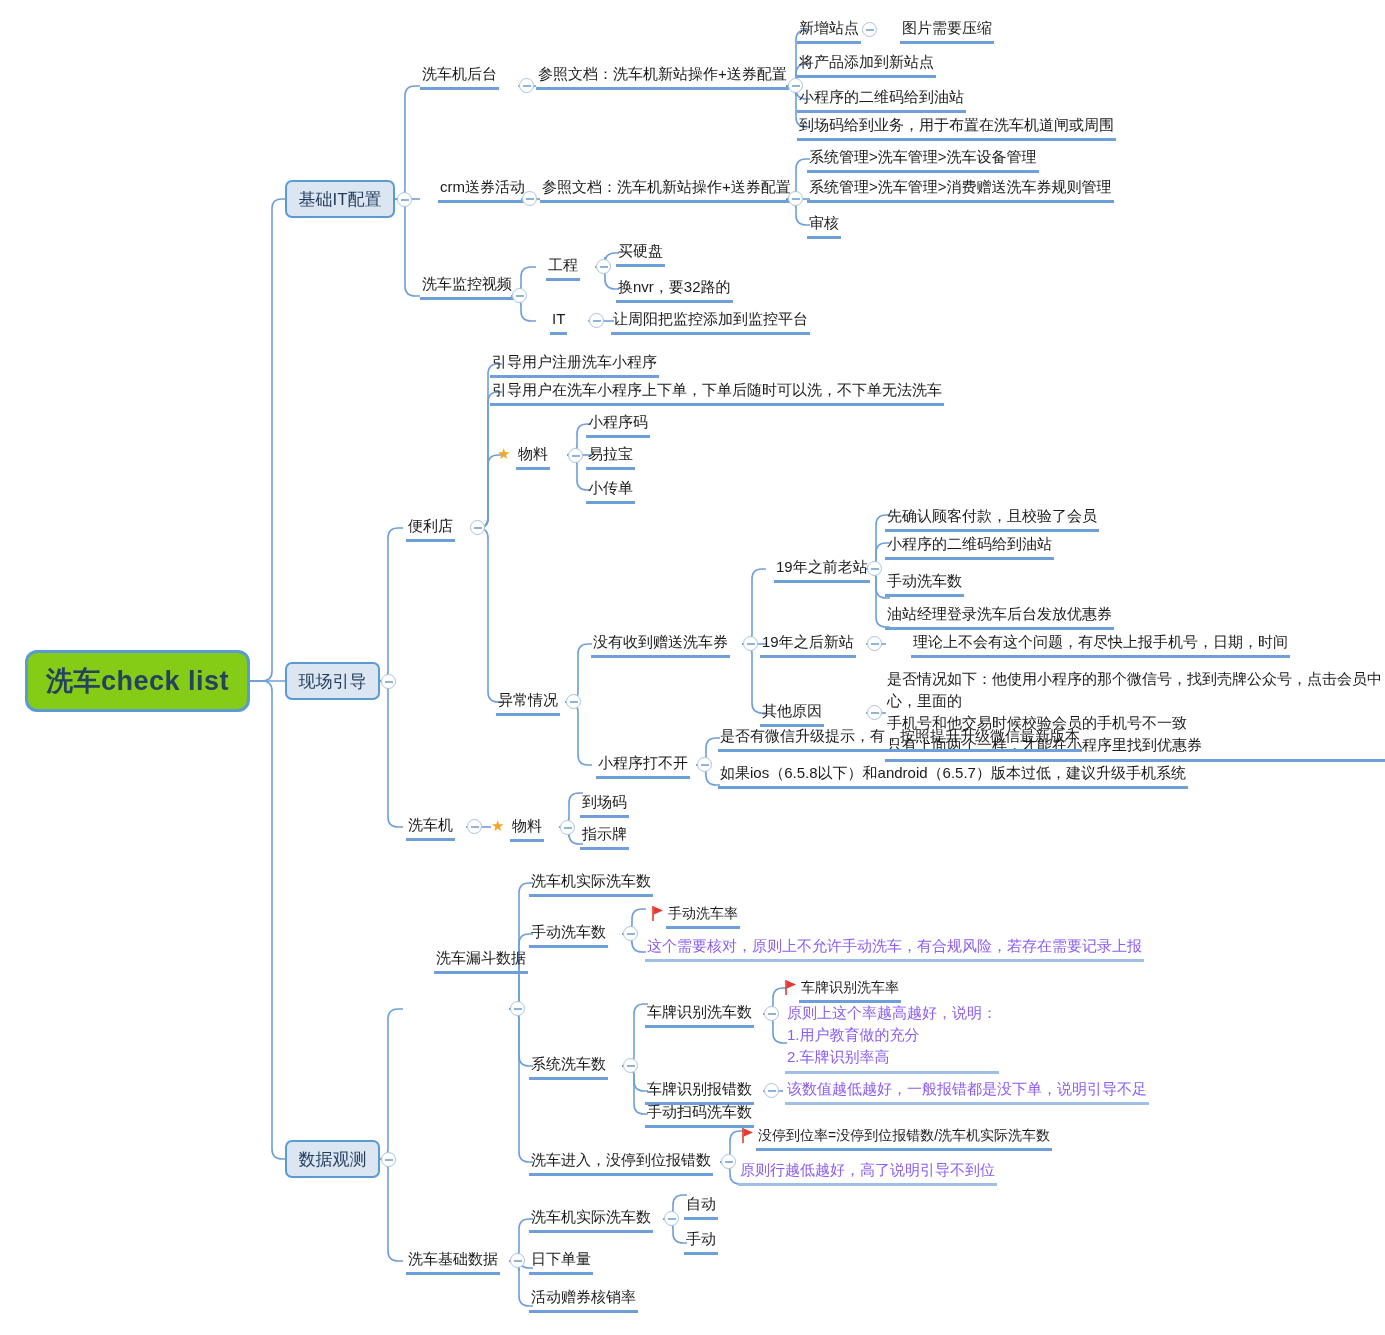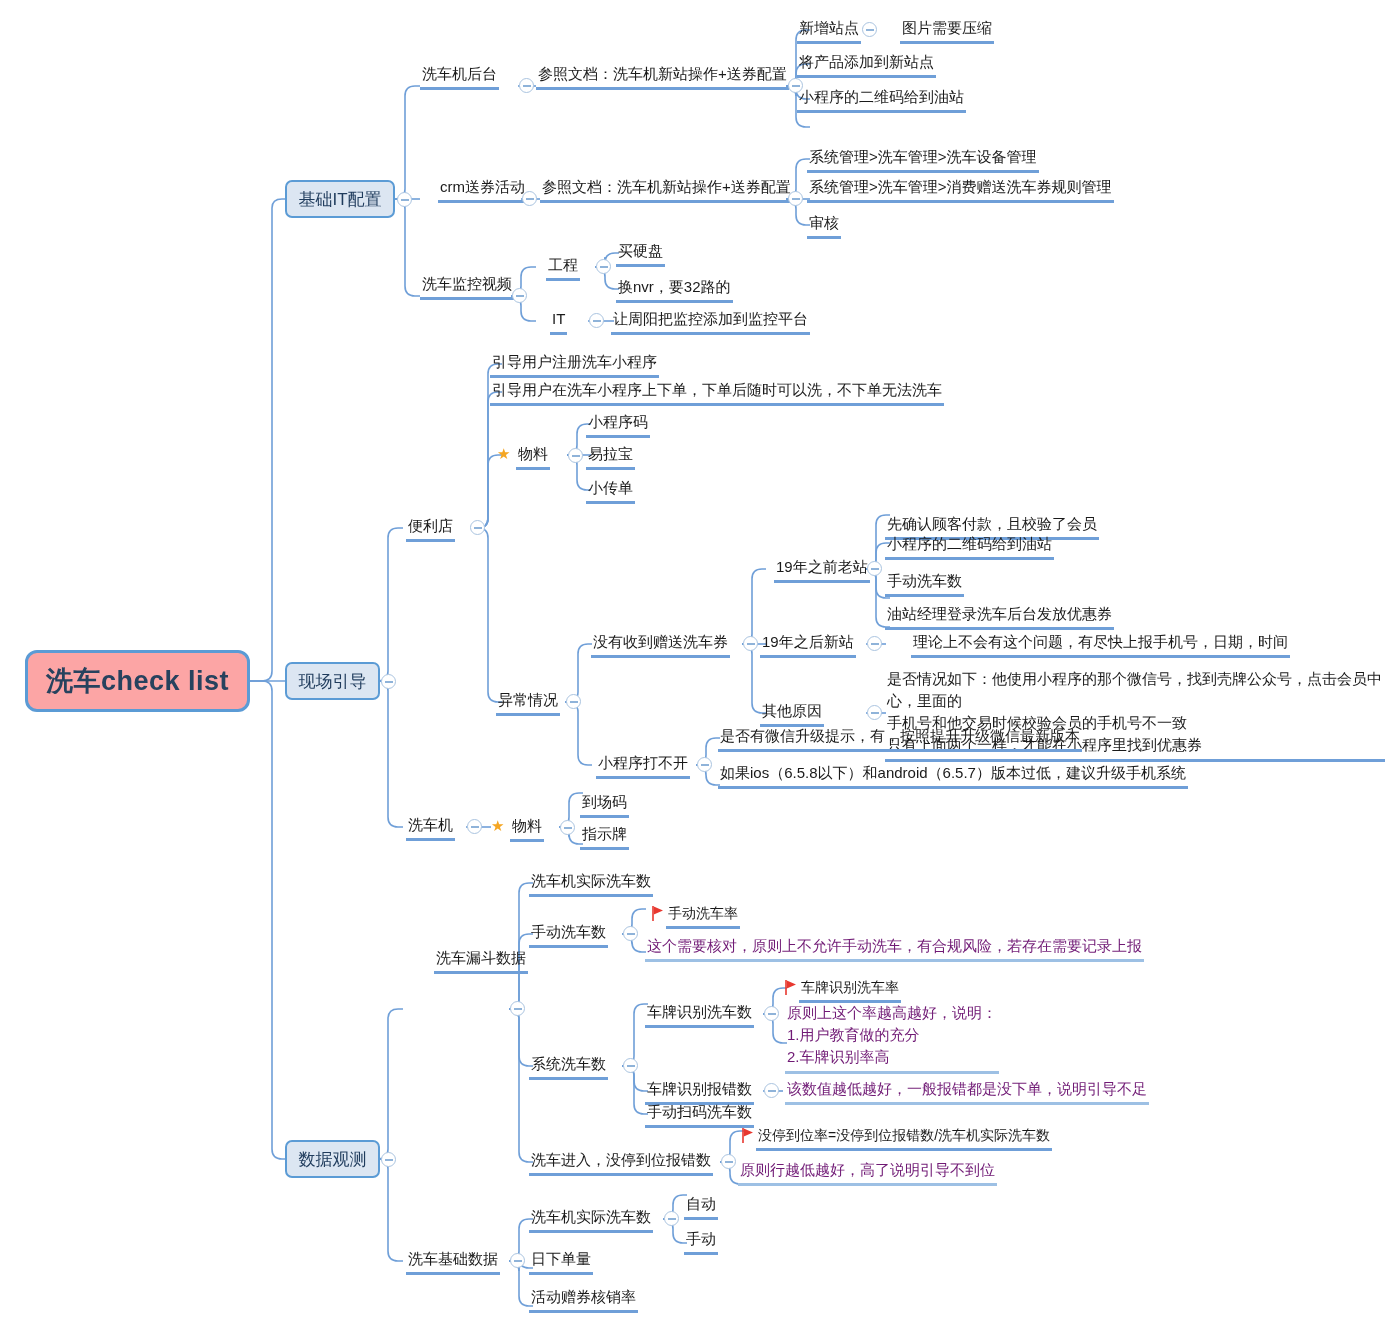--- a/index.html
+++ b/index.html
@@ -17,21 +17,21 @@
   #wires{
     position:absolute;
     left:0;top:0;
     width:1385px;height:1335px;
     pointer-events:none;
   }
   
   .root{
     position:absolute;
     box-sizing:border-box;
-    background:#fca5a5;
+    background:#84cc16;
     border:3px solid #5b9bd5;
     border-radius:12px;
     color:#27425e;
     font-size:27px;
     font-weight:bold;
     display:flex;
     align-items:center;
     justify-content:center;
     letter-spacing:.5px;
   }
@@ -53,21 +53,21 @@
     position:absolute;
     box-sizing:border-box;
     color:#1a1a1a;
     font-size:15px;
     line-height:20px;
     white-space:nowrap;
     padding:0 2px 3px 2px;
     border-bottom:3px solid #6f9fd8;
   }
   .node.note{
-    color:#701a75;
+    color:#8b5cf6;
     border-bottom-color:#9dc0e4;
   }
   .node.multiline{
     white-space:pre-line;
     line-height:22px;
   }
   .node.small{font-size:14px;}
   
   .toggle{
     position:absolute;
@@ -217,20 +217,21 @@
   <div class="toggle" style="left:519px;top:78px;"></div>
   <div class="node" style="left:536px;top:64px;">参照文档：洗车机新站操作+送券配置</div>
   <div class="toggle" style="left:788px;top:78px;"></div>
 
   <div class="node" style="left:797px;top:18px;">新增站点</div>
   <div class="toggle" style="left:862px;top:22px;"></div>
   <div class="node" style="left:900px;top:18px;">图片需要压缩</div>
 
   <div class="node" style="left:797px;top:52px;">将产品添加到新站点</div>
   <div class="node" style="left:797px;top:87px;">小程序的二维码给到油站</div>
+  <div class="node" style="left:797px;top:115px;">到场码给到业务，用于布置在洗车机道闸或周围</div>
 
   <div class="node" style="left:426px;top:177px;margin-left:12px;">crm送券活动</div>
   <div class="toggle" style="left:522px;top:191px;"></div>
   <div class="node" style="left:540px;top:177px;">参照文档：洗车机新站操作+送券配置</div>
   <div class="toggle" style="left:788px;top:191px;"></div>
 
   <div class="node" style="left:807px;top:147px;">系统管理&gt;洗车管理&gt;洗车设备管理</div>
   <div class="node" style="left:807px;top:177px;">系统管理&gt;洗车管理&gt;消费赠送洗车券规则管理</div>
   <div class="node" style="left:807px;top:213px;">审核</div>
 
@@ -262,21 +263,21 @@
 
   <div class="node" style="left:496px;top:690px;">异常情况</div>
   <div class="toggle" style="left:566px;top:694px;"></div>
 
   <div class="node" style="left:591px;top:632px;">没有收到赠送洗车券</div>
   <div class="toggle" style="left:743px;top:636px;"></div>
 
   <div class="node" style="left:774px;top:557px;">19年之前老站</div>
   <div class="toggle" style="left:867px;top:561px;"></div>
 
-  <div class="node" style="left:885px;top:506px;margin-top:8px;">先确认顾客付款，且校验了会员</div>
+  <div class="node" style="left:885px;top:506px;">先确认顾客付款，且校验了会员</div>
   <div class="node" style="left:885px;top:534px;">小程序的二维码给到油站</div>
   <div class="node" style="left:885px;top:571px;">手动洗车数</div>
   <div class="node" style="left:885px;top:604px;">油站经理登录洗车后台发放优惠券</div>
 
   <div class="node" style="left:760px;top:632px;">19年之后新站</div>
   <div class="toggle" style="left:867px;top:636px;"></div>
   <div class="node" style="left:885px;top:632px;margin-left:26px;">理论上不会有这个问题，有尽快上报手机号，日期，时间</div>
 
   <div class="node" style="left:760px;top:701px;">其他原因</div>
   <div class="toggle" style="left:867px;top:705px;"></div>

